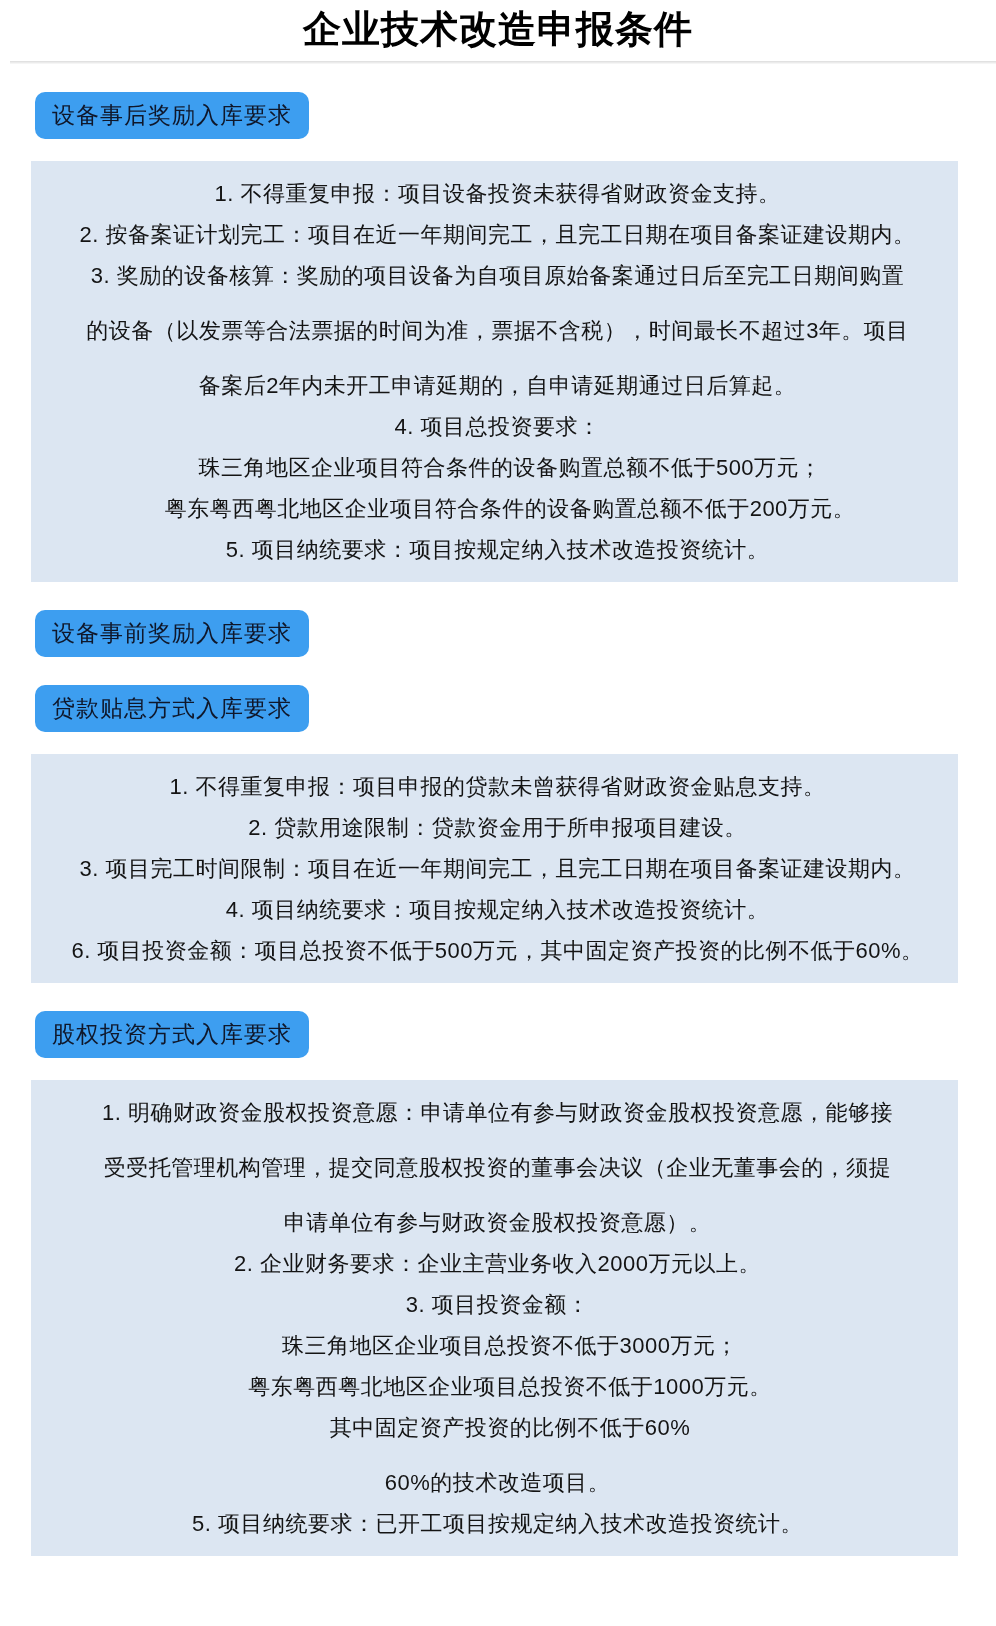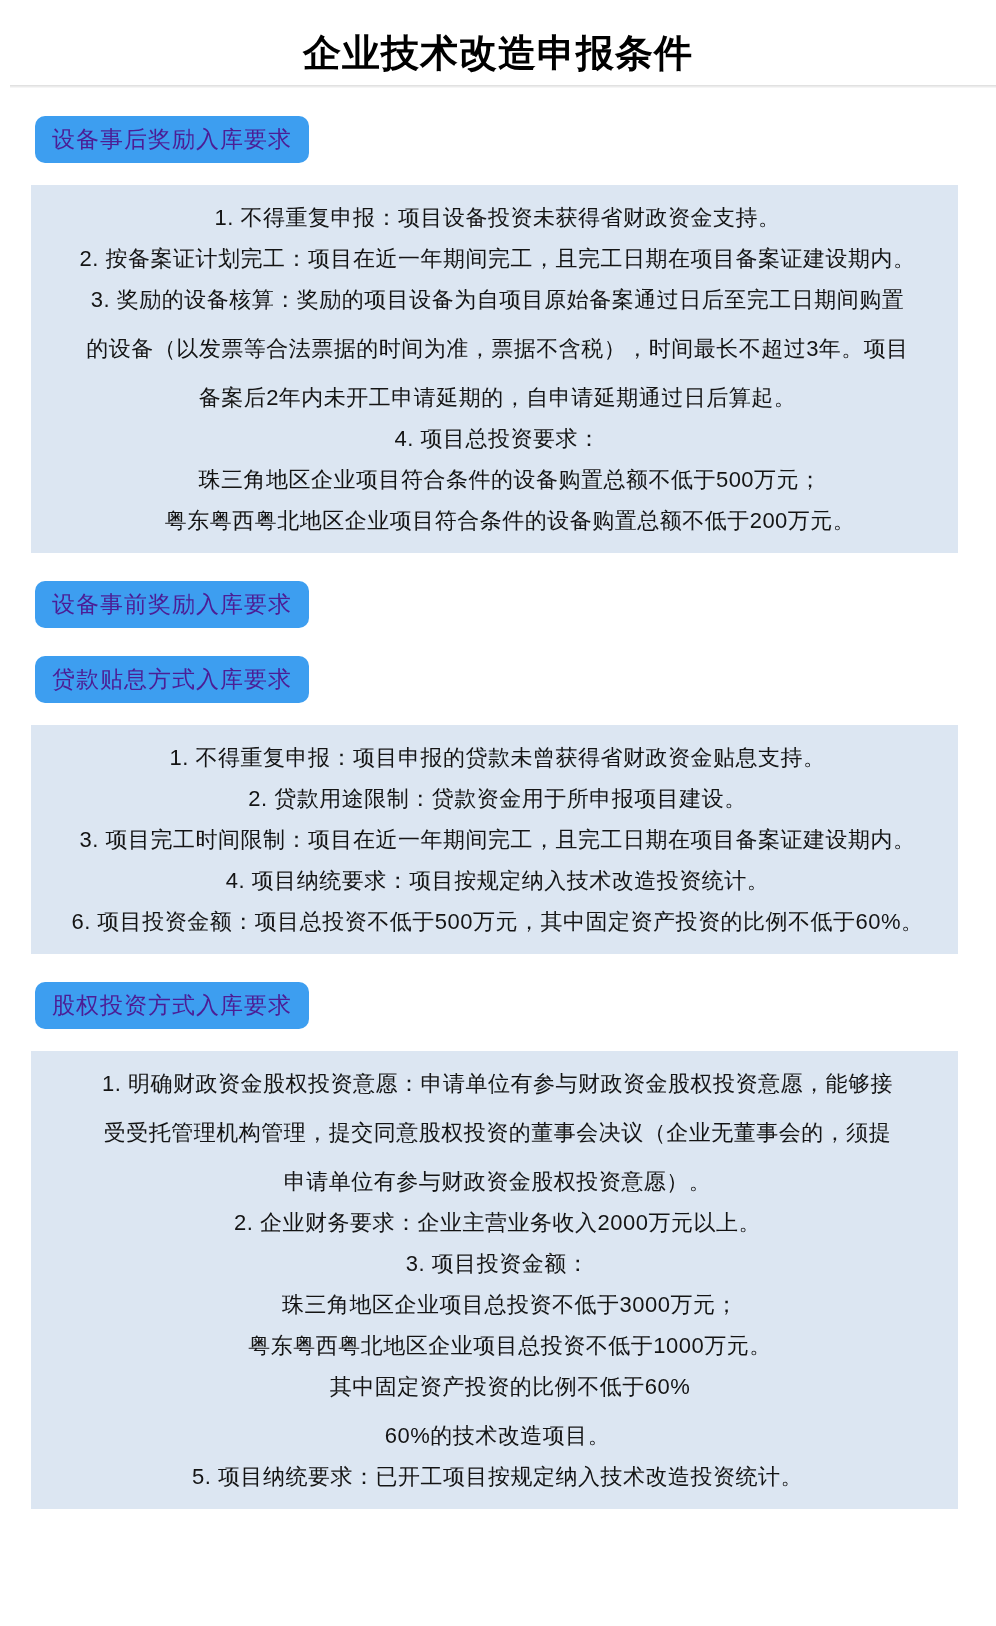--- a/index.html
+++ b/index.html
@@ -12,33 +12,33 @@
   body{
     width:996px;
     font-family:"Liberation Sans","DejaVu Sans",sans-serif;
     color:var(--text);
   }
   .title{
     font-family:"Liberation Serif","DejaVu Serif",serif;
     font-size:38px;
     font-weight:700;
     text-align:center;
-    margin:28px 0 0 0;
+    margin:4px 0 0 0;
     letter-spacing:1px;
     color:#000;
   }
   .divider{
     height:3px;
     margin:6px 0 0 10px;
     background:linear-gradient(to bottom,#dcdcdc,#fafafa);
   }
   .badge{
     display:inline-block;
     background:var(--badge-blue);
-    color:#4c1d95;
+    color:#0f172a;
     font-size:23px;
     line-height:27px;
     padding:10px 17px;
     border-radius:10px;
     margin:28px 0 0 35px;
     letter-spacing:1px;
   }
   .box{
     background:var(--box-bg);
     margin:22px 0 0 31px;
@@ -49,21 +49,21 @@
   }
   .line{
     font-size:22px;
     line-height:37px;
     white-space:nowrap;
     margin-top:4px;
     letter-spacing:0.5px;
     text-align:center;
   }
   .line:first-child{margin-top:0;}
-  .line.cont{margin-top:12px;}
+  .line.cont{margin-top:18px;}
   .line.ind{padding-left:25px;}
 </style>
 </head>
 <body>
 
 <div class="page">
 
   <h1 class="title">企业技术改造申报条件</h1>
   <div class="divider"></div>
 
@@ -71,20 +71,21 @@
     <div class="badge">设备事后奖励入库要求</div>
     <div class="box">
         <div class="line">1. 不得重复申报：项目设备投资未获得省财政资金支持。</div>
         <div class="line">2. 按备案证计划完工：项目在近一年期间完工，且完工日期在项目备案证建设期内。</div>
         <div class="line">3. 奖励的设备核算：奖励的项目设备为自项目原始备案通过日后至完工日期间购置</div>
         <div class="line cont">的设备（以发票等合法票据的时间为准，票据不含税），时间最长不超过3年。项目</div>
         <div class="line cont">备案后2年内未开工申请延期的，自申请延期通过日后算起。</div>
         <div class="line">4. 项目总投资要求：</div>
         <div class="line ind">珠三角地区企业项目符合条件的设备购置总额不低于500万元；</div>
         <div class="line ind">粤东粤西粤北地区企业项目符合条件的设备购置总额不低于200万元。</div>
+        <div class="line">5. 项目纳统要求：项目按规定纳入技术改造投资统计。</div>
       </div>
   </section>
 
   <section class="sec">
     <div class="badge">设备事前奖励入库要求</div>
   </section>
 
   <section class="sec">
     <div class="badge">贷款贴息方式入库要求</div>
     <div class="box">

